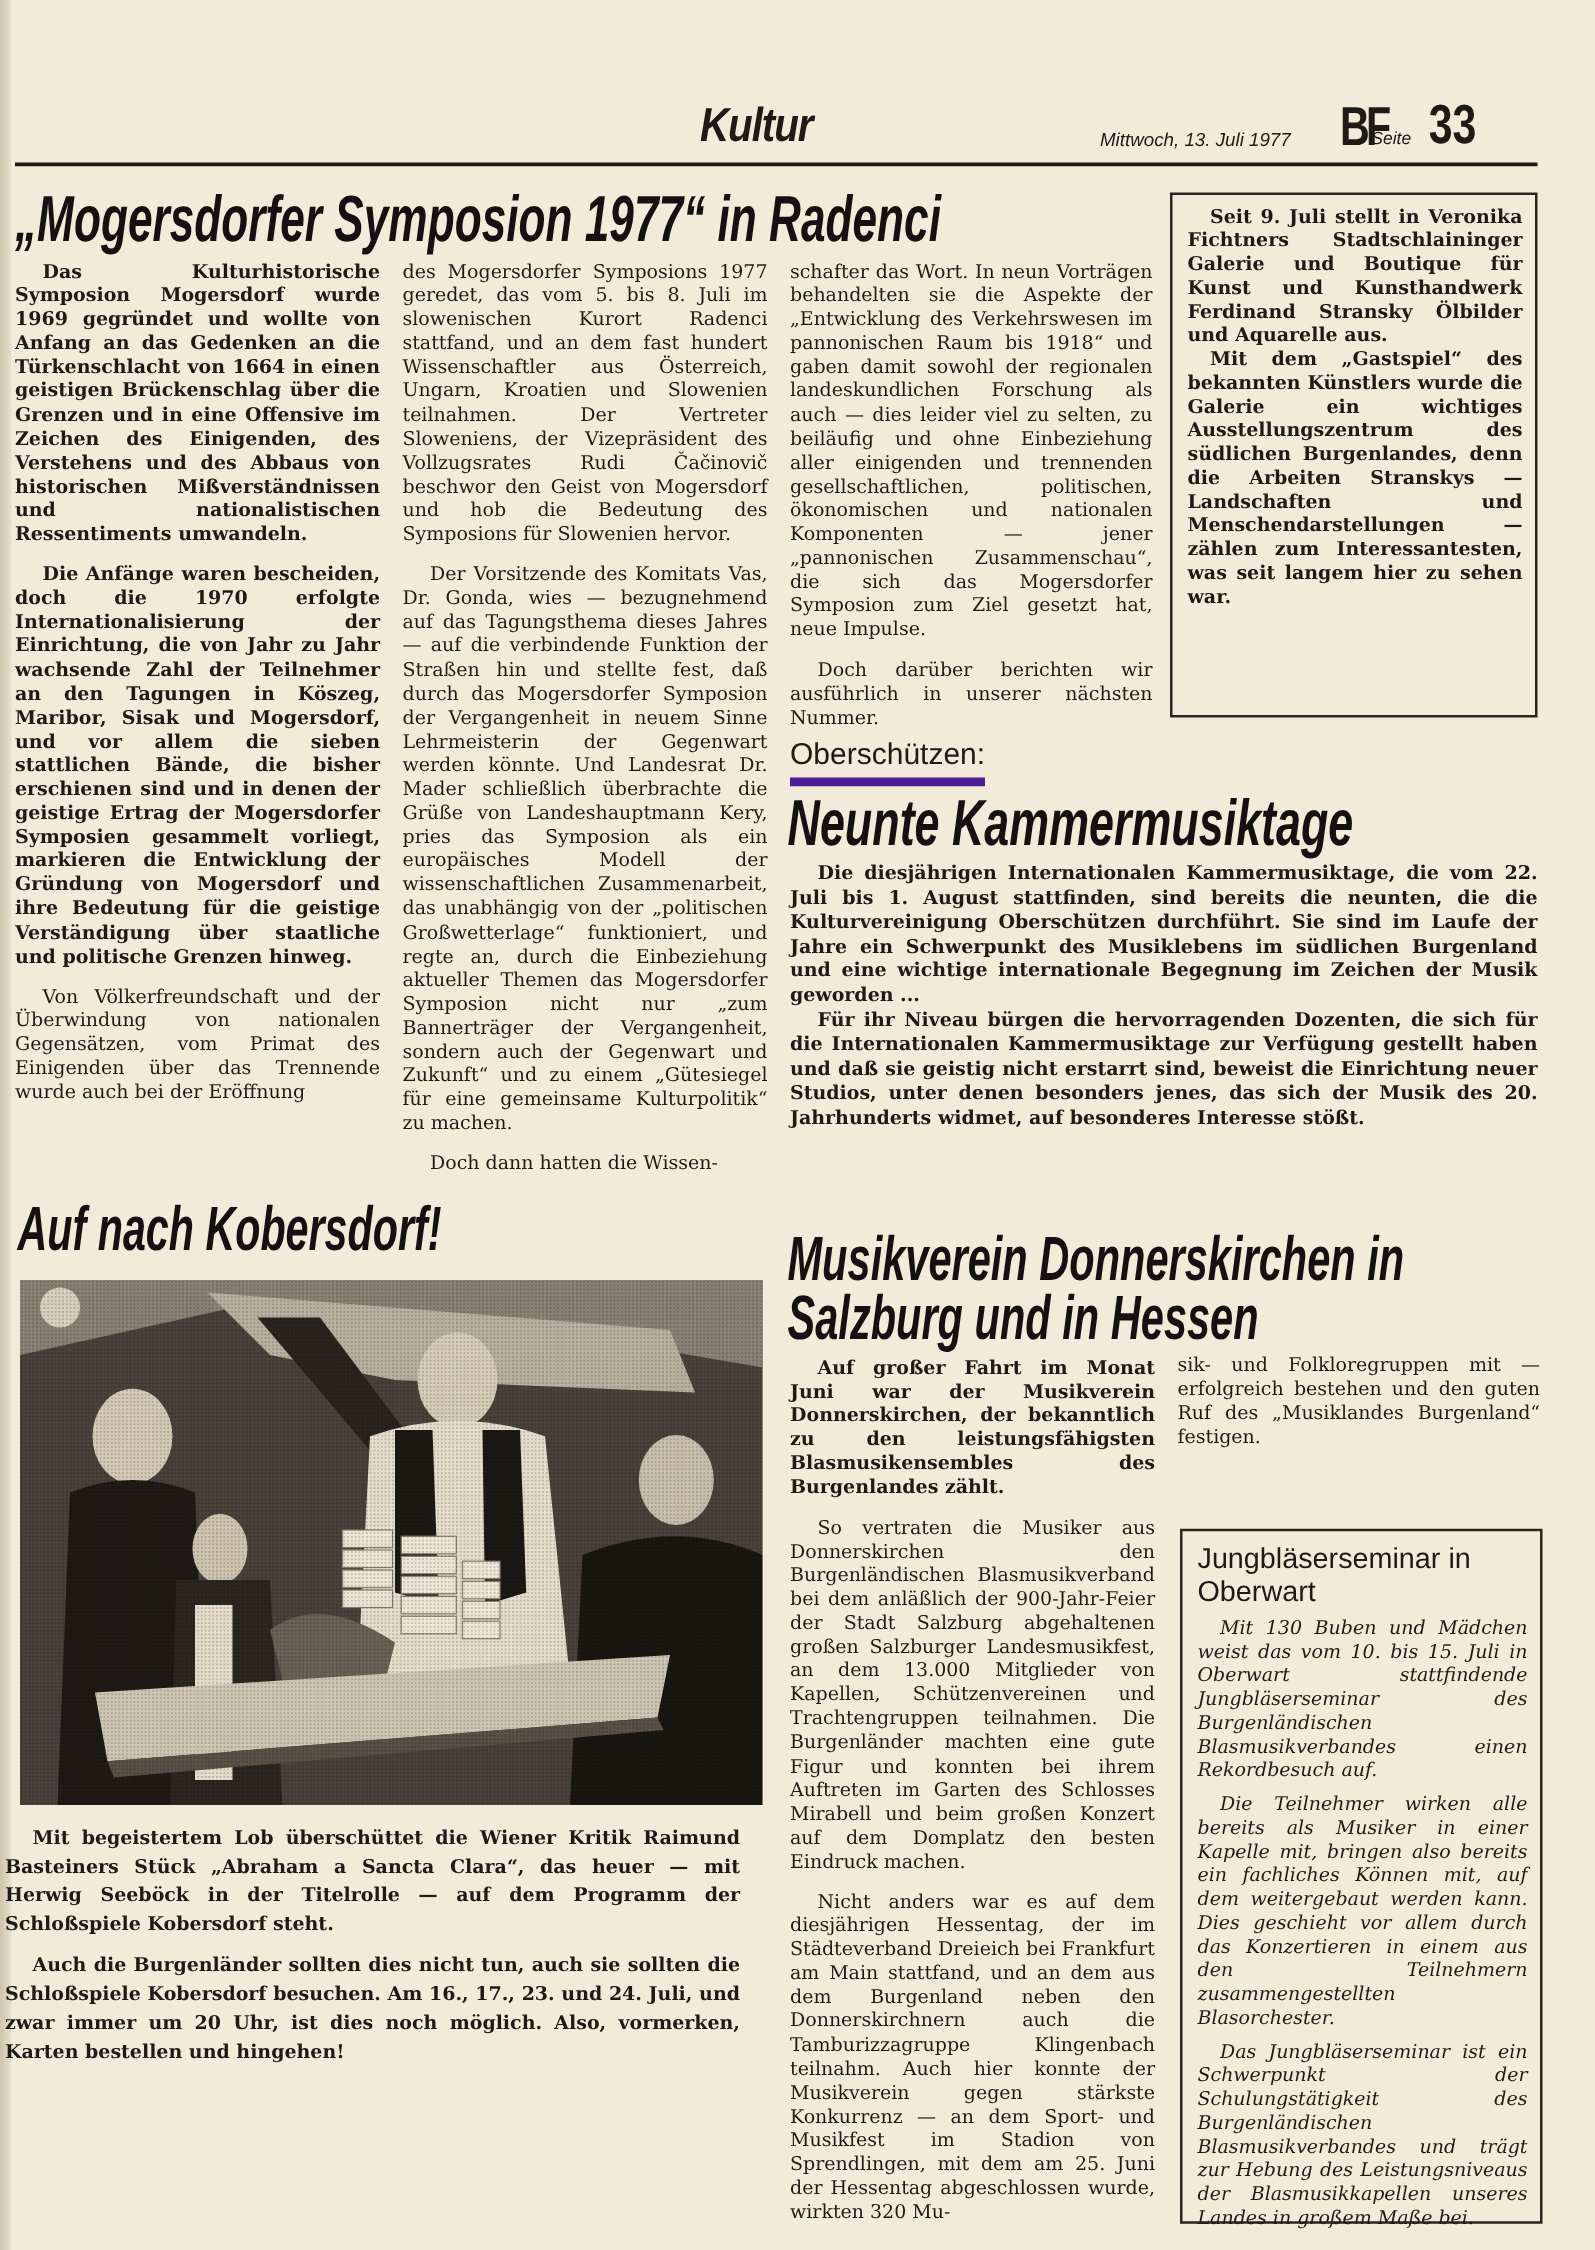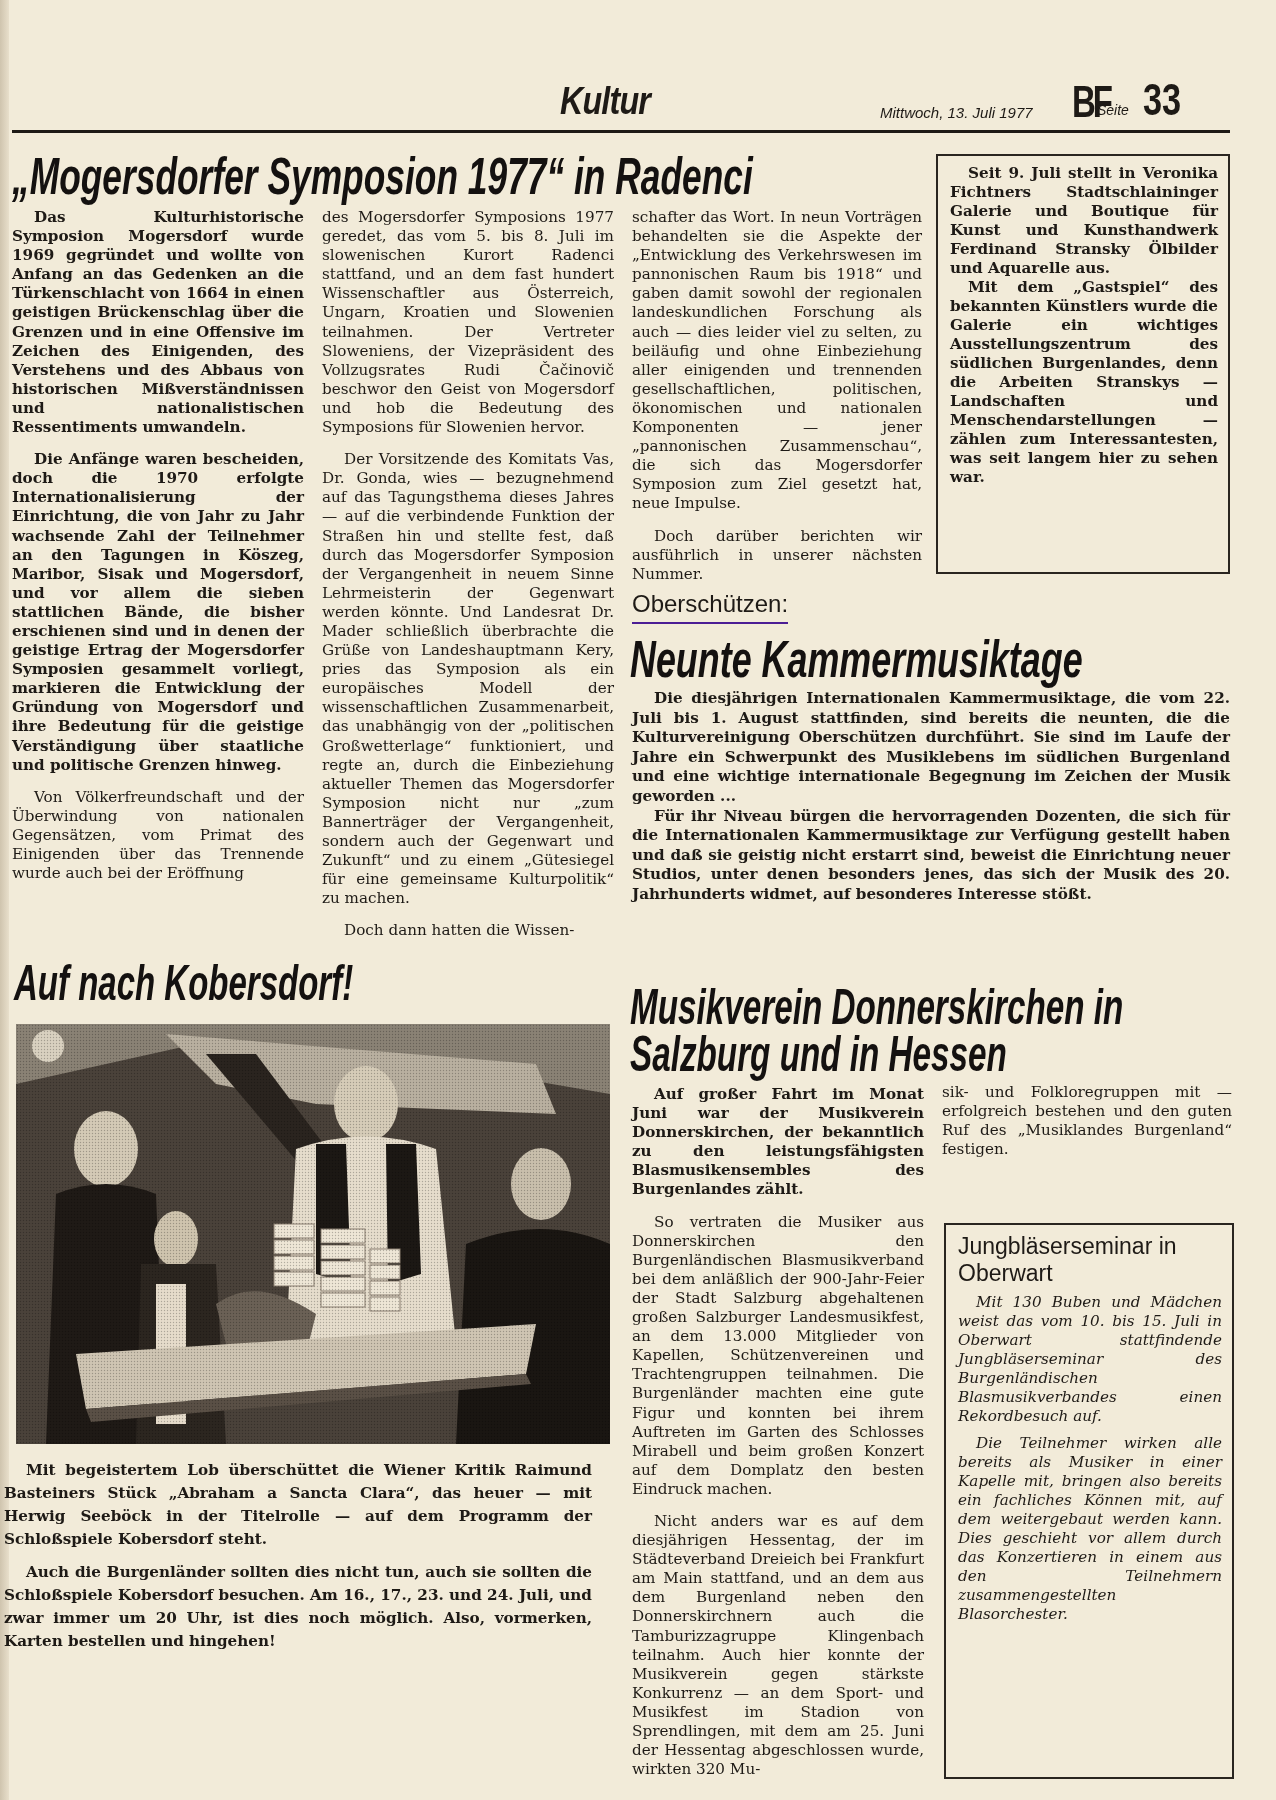--- a/index.html
+++ b/index.html
@@ -44,21 +44,21 @@
     transform-origin: left top;
   }
   .h-main { left: 12px; top: 150px; font-size: 52px; transform: scaleX(0.68); }
   .h-kammer { left: 630px; top: 633px; font-size: 52px; transform: scaleX(0.69); }
   .h-kober { left: 14px; top: 958px; font-size: 50px; transform: scaleX(0.66); }
   .h-musik { left: 630px; top: 984px; font-size: 50px; transform: scaleX(0.665); line-height: 47px; }
 
   .kicker {
     position: absolute; left: 632px; top: 590px; margin: 0;
     font-family: "Liberation Sans", sans-serif; font-size: 24px; font-weight: normal;
-    padding-bottom: 4px; border-bottom: 2px solid #4c1d95;
+    padding-bottom: 4px; border-bottom: 7px solid #4c1d95;
   }
 
   
   .col {
     position: absolute; font-size: 15.2px; line-height: 19.1px;
     text-align: justify; hyphens: manual;
   }
   .col p { margin: 0 0 13px 0; text-indent: 22px; }
   .bold { font-weight: bold; }
   .c1 { left: 12px; top: 208px; width: 292px; }
@@ -205,14 +205,15 @@
 </div>
 <div class="col c5">
   <p style="text-indent:0">sik- und Folkloregruppen mit — erfolgreich bestehen und den guten Ruf des „Musiklandes Burgenland“ festigen.</p>
 </div>
 
 <div class="box box2">
   <h3>Jungbläserseminar in Oberwart</h3>
   <div class="txt">
     <p>Mit 130 Buben und Mädchen weist das vom 10. bis 15. Juli in Oberwart stattfindende Jungbläserseminar des Burgenländischen Blasmusikverbandes einen Rekordbesuch auf.</p>
     <p>Die Teilnehmer wirken alle bereits als Musiker in einer Kapelle mit, bringen also bereits ein fachliches Können mit, auf dem weitergebaut werden kann. Dies geschieht vor allem durch das Konzertieren in einem aus den Teilnehmern zusammengestellten Blasorchester.</p>
+    <p>Das Jungbläserseminar ist ein Schwerpunkt der Schulungstätigkeit des Burgenländischen Blasmusikverbandes und trägt zur Hebung des Leistungsniveaus der Blasmusikkapellen unseres Landes in großem Maße bei.</p>
   </div>
 </div>
 
 </body></html>

